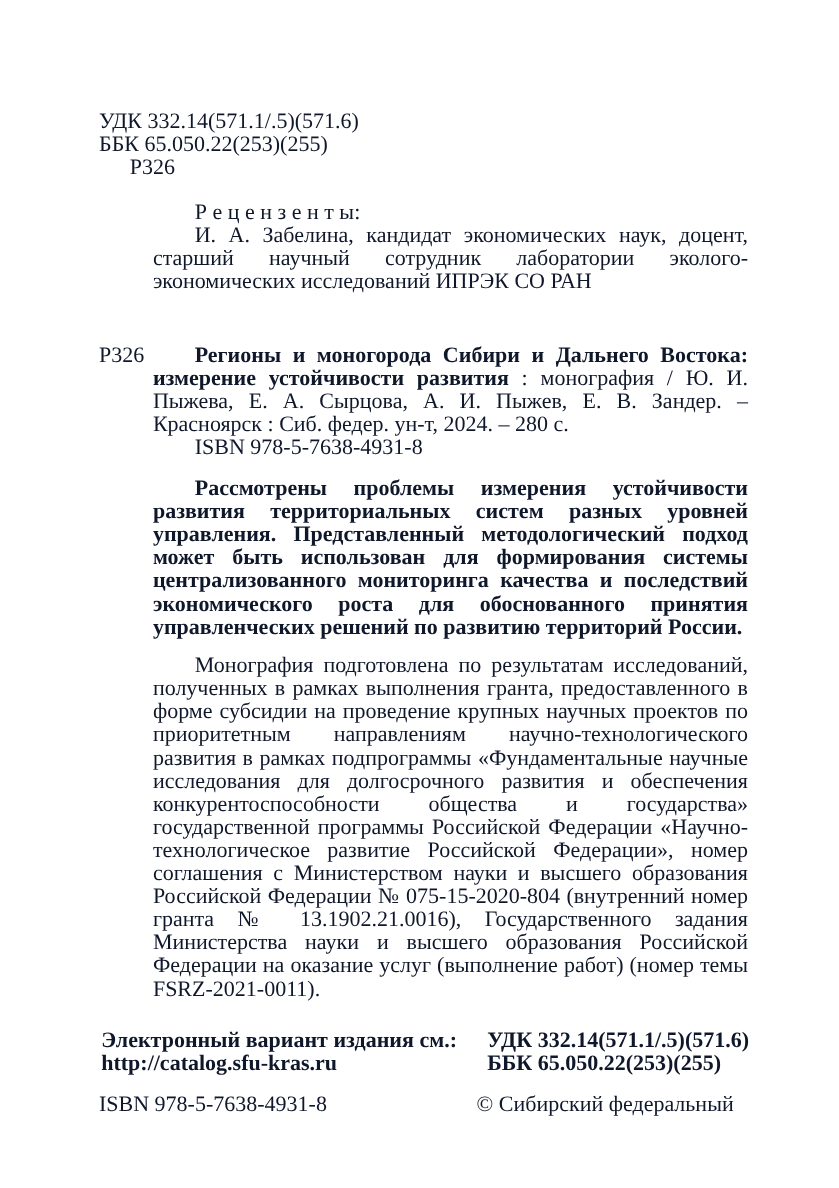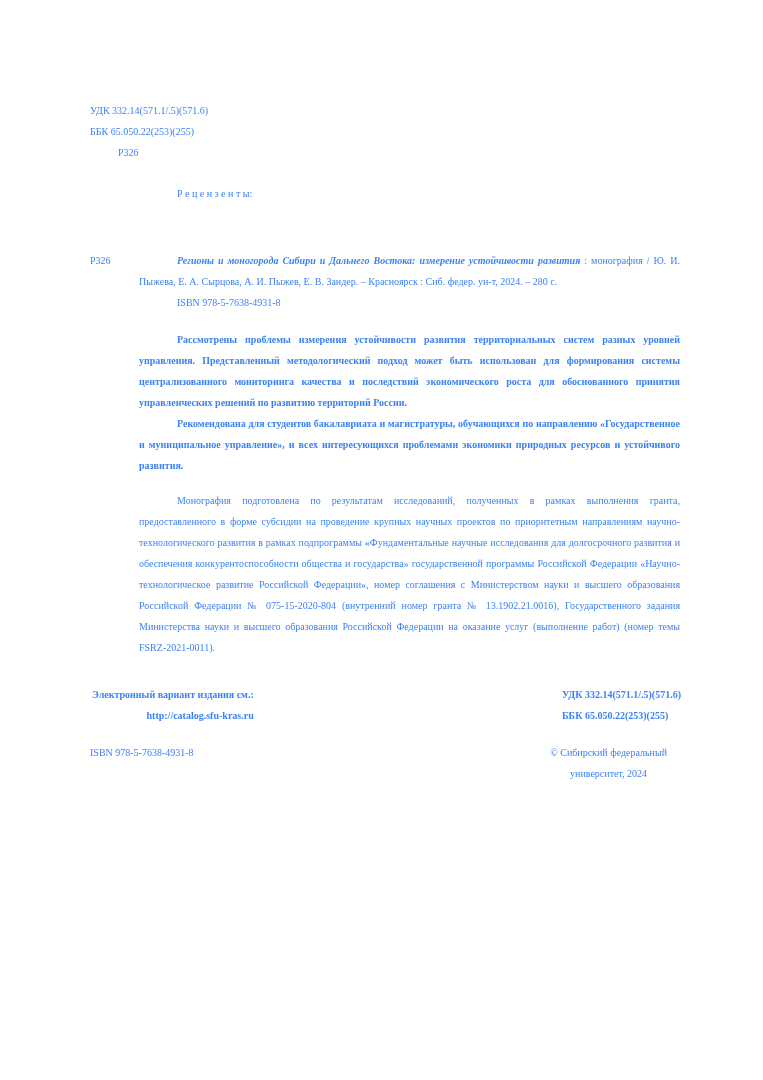--- a/index.html
+++ b/index.html
@@ -3,34 +3,34 @@
 <meta charset="utf-8">
 <style>
   * { margin: 0; padding: 0; box-sizing: border-box; }
   html, body { background: #f2f2f2; }
   .page {
     position: relative;
     width: 763px;
     height: 1080px;
     margin: 0 auto;
     background: #ffffff;
-    color: #3b82f6;
+    color: #0f172a;
     font-family: "Liberation Serif", "DejaVu Serif", serif;
-    font-size: 10px;
+    font-size: 20px;
     line-height: 21px;
     overflow: hidden;
     box-shadow: 0 0 4px rgba(0,0,0,.15);
   }
   .text-col {
     width: 541px;
     margin-left: 139px;
   }
   .just { text-align: justify; }
   .indent { text-indent: 38px; }
-  .bold { font-weight: bold; font-style: italic; }
+  .bold { font-weight: bold; }
 
   
   .top-codes {
     padding-top: 100px;
     margin-left: 90px;
   }
   .top-codes .sign-top { margin-left: 28px; }
 
   
   .reviewers { margin-top: 20px; }
@@ -53,21 +53,21 @@
     margin-top: 14px;
   }
 
   
   .footer-row {
     margin: 26px 82px 0 92px;
     display: flex;
     justify-content: space-between;
     font-weight: bold;
   }
-  .e-version { text-align: right; }
+  .e-version { text-align: left; }
   .codes-bottom { text-align: left; }
 
   .bottom-row {
     margin: 16px 96px 0 90px;
     display: flex;
     justify-content: space-between;
   }
   .copyright { text-align: center; }
 </style>
 </head>
@@ -76,47 +76,46 @@
 <div class="page">
 
   <div class="top-codes">
     <div>УДК 332.14(571.1/.5)(571.6)</div>
     <div>ББК 65.050.22(253)(255)</div>
     <div class="sign-top">Р326</div>
   </div>
 
   <div class="reviewers text-col">
     <p class="rev-heading">Р е ц е н з е н т ы:</p>
+    <p class="just indent">И. А. Забелина, кандидат экономических наук, доцент, старший научный сотрудник лаборатории эколого-экономических исследований ИПРЭК СО РАН</p>
   </div>
 
   <div class="catalog text-col">
     <div class="catalog-sign">Р326</div>
     <p class="just indent"><span class="bold">Регионы и моногорода Сибири и Дальнего Востока: измерение устойчивости развития</span><span> : монография / Ю. И. Пыжева, Е. А. Сырцова, А. И. Пыжев, Е. В. Зандер. – Красноярск : Сиб. федер. ун-т, 2024. – 280 с.</span></p>
     <p class="isbn-line">ISBN 978-5-7638-4931-8</p>
   </div>
 
   <div class="annotation text-col">
     <p class="just indent">Рассмотрены проблемы измерения устойчивости развития территориальных систем разных уровней управления. Представленный методологический подход может быть использован для формирования системы централизованного мониторинга качества и последствий экономического роста для обоснованного принятия управленческих решений по развитию территорий России.</p>
-    <p class="just indent">Рекомендована для студентов бакалавриата и магистратуры, обучающихся по направлению «Государственное и муниципальное управление», и всех интересующихся проблемами экономики природных ресурсов и устойчивого развития.</p>
   </div>
 
   <p class="grant text-col just indent">Монография подготовлена по результатам исследований, полученных в рамках выполнения гранта, предоставленного в форме субсидии на проведение крупных научных проектов по приоритетным направлениям научно-технологического развития в рамках подпрограммы «Фундаментальные научные исследования для долгосрочного развития и обеспечения конкурентоспособности общества и государства» государственной программы Российской Федерации «Научно-технологическое развитие Российской Федерации», номер соглашения с Министерством науки и высшего образования Российской Федерации № 075-15-2020-804 (внутренний номер гранта № 13.1902.21.0016), Государственного задания Министерства науки и высшего образования Российской Федерации на оказание услуг (выполнение работ) (номер темы FSRZ-2021-0011).</p>
 
   <div class="footer-row">
     <div class="e-version">
       <div>Электронный вариант издания см.:</div>
       <div>http://catalog.sfu-kras.ru</div>
     </div>
     <div class="codes-bottom">
       <div>УДК 332.14(571.1/.5)(571.6)</div>
       <div>ББК 65.050.22(253)(255)</div>
     </div>
   </div>
 
   <div class="bottom-row">
     <div>ISBN 978-5-7638-4931-8</div>
     <div class="copyright">
       <div>© Сибирский федеральный</div>
-      <div>университет, 2024</div>
     </div>
   </div>
 
 </div>
 
 </body></html>

